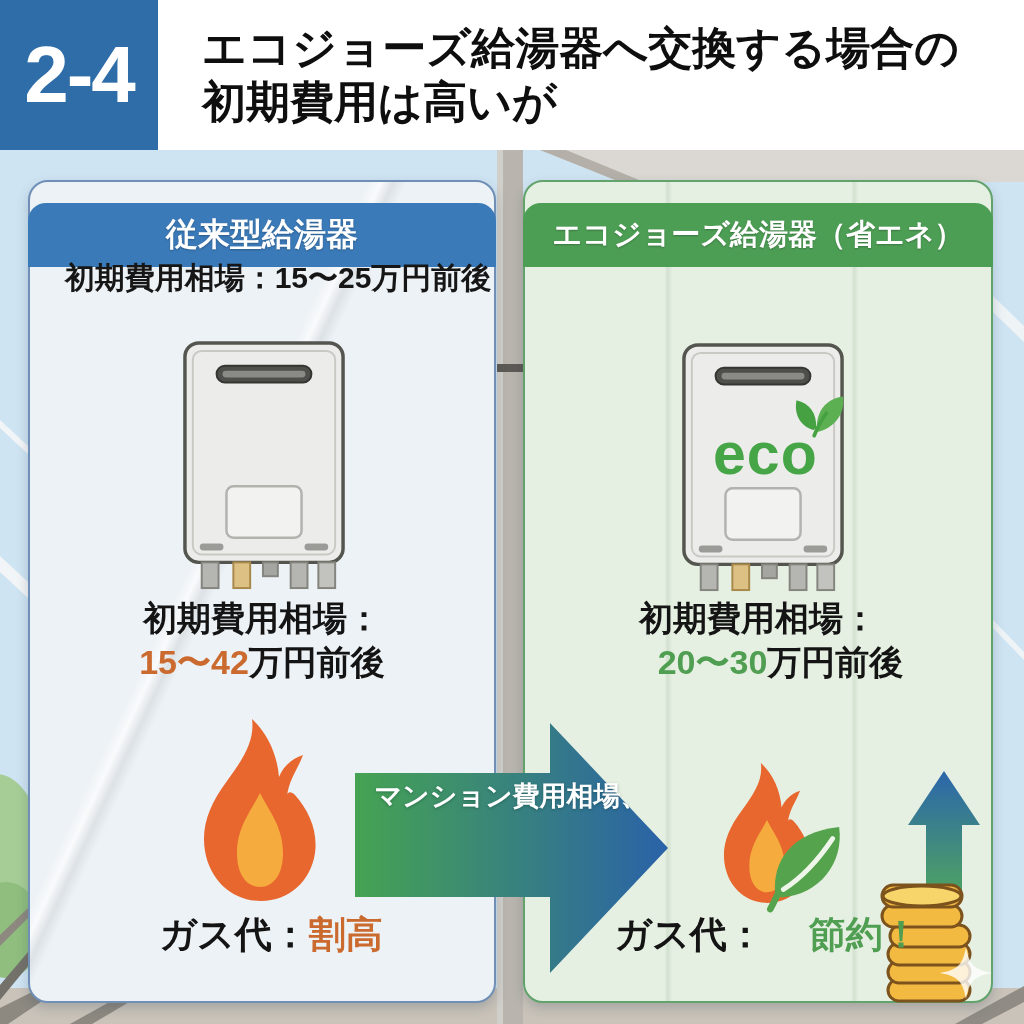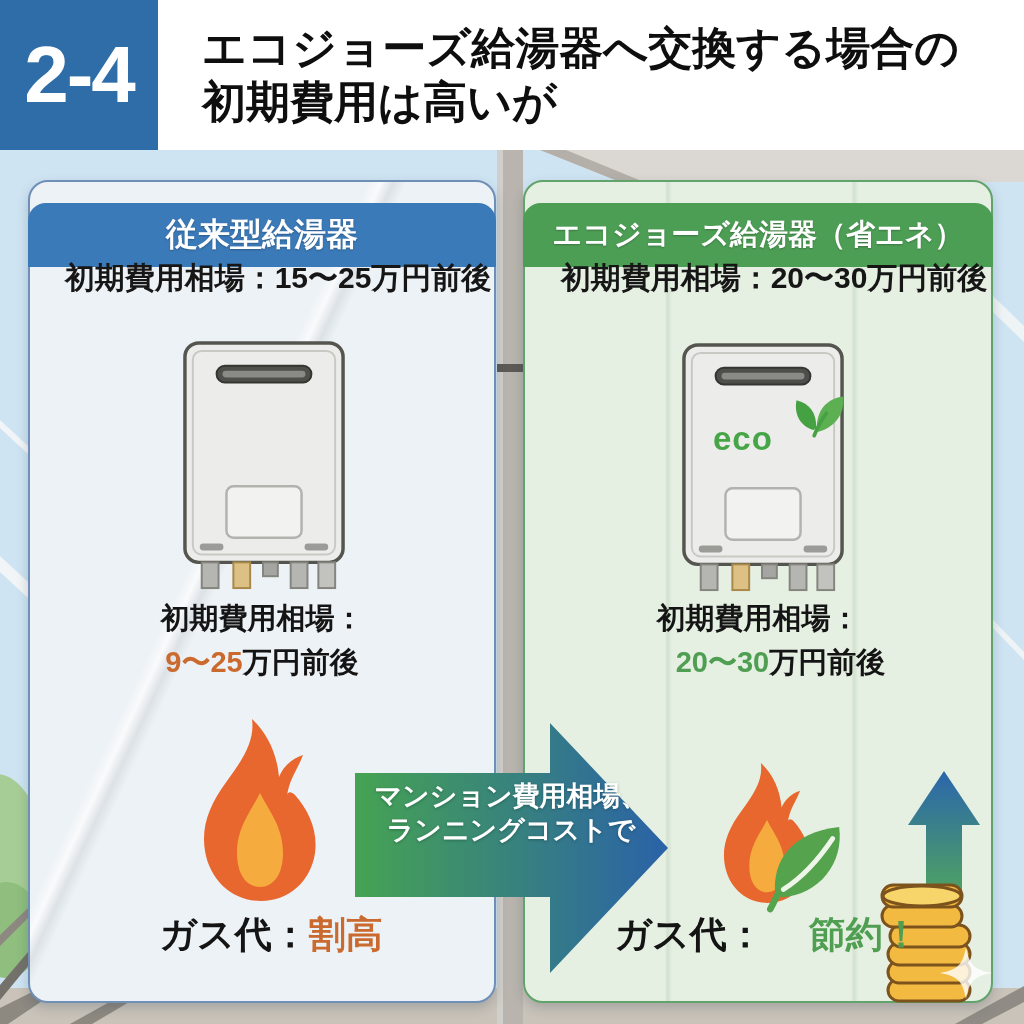--- a/index.html
+++ b/index.html
@@ -20,26 +20,26 @@
      background-image:linear-gradient(115deg,rgba(255,255,255,0) 40%,rgba(255,255,255,.65) 41.5%,rgba(205,210,215,.5) 43%,rgba(255,255,255,0) 44.5%);}
   .panel-right{left:523px;width:470px;border:2px solid #62a36c;background-color:#e5f0e2;
      background-image:linear-gradient(90deg,transparent 30%,rgba(195,212,192,.55) 30.6%,transparent 31.6%,transparent 70%,rgba(195,212,192,.55) 70.6%,transparent 71.6%);}
   .panel-header{left:-2px;top:-2px;height:64px;border-radius:18px 18px 0 0;
         display:flex;align-items:center;justify-content:center;color:#fff;font-weight:700;
         text-shadow:0 1px 2px rgba(0,0,0,.25);margin-top:23px;}
   .ph-blue{width:468px;background:#3b7ab8;font-size:32px;}
   .ph-green{width:470px;background:#4d9e55;font-size:29px;}
   .cost-top{left:16px;top:76px;width:100%;text-align:center;font-size:30px;font-weight:700;color:#161616;}
   .cost-mid{left:0;top:414px;width:100%;text-align:center;font-weight:800;color:#141414;
-            font-size:29px;line-height:44px;}
+            font-size:34px;line-height:44px;}
   .gas-line{left:9px;top:728px;width:100%;text-align:center;font-size:37px;font-weight:800;color:#141414;}
   .hl-orange{color:#cb6a2e;}
   .hl-green{color:#4f9e52;margin-left:45px;}
   
-  .eco-word{font-size:33px;font-weight:700;color:#46a546;letter-spacing:1px;}
+  .eco-word{font-size:59px;font-weight:700;color:#46a546;letter-spacing:1px;}
   
   .arrow-note{left:368px;top:779px;width:286px;text-align:center;color:#fff;
               font-size:27px;line-height:34px;font-weight:700;text-shadow:0 1px 3px rgba(0,40,30,.35);}
 </style>
 </head>
 <body>
 
 <div class="canvas">
 
   <svg class="abs" style="left:0;top:0;" width="1024" height="1024" viewBox="0 0 1024 1024">
@@ -89,37 +89,36 @@
       <rect x="126" y="206" width="24" height="7" rx="3.5" fill="#9b9b97"></rect>
       <rect x="22" y="225" width="17" height="26" fill="#b5b5b1" stroke="#85857f" stroke-width="2"></rect>
       <rect x="54" y="225" width="17" height="26" fill="#dcc084" stroke="#a8894a" stroke-width="2"></rect>
       <rect x="84" y="225" width="15" height="14" fill="#a5a5a1" stroke="#85857f" stroke-width="2"></rect>
       <rect x="112" y="225" width="17" height="26" fill="#b5b5b1" stroke="#85857f" stroke-width="2"></rect>
       <rect x="140" y="225" width="17" height="26" fill="#c2c2be" stroke="#85857f" stroke-width="2"></rect>
     </svg>
 
     <div class="abs cost-mid">
       <div>初期費用相場：</div>
-      <div><span class="hl-orange">9〜25</span><span>万円前後</span></div>
+      <div><span class="hl-orange">15〜42</span><span>万円前後</span></div>
     </div>
 
     <svg class="abs" style="left:165px;top:532px;" width="130" height="192" viewBox="0 0 130 190">
       <path d="M57,4 C60,26 48,44 32,66 C14,90 6,112 10,136 C15,166 38,186 66,186
                C94,186 116,166 120,138 C123,116 114,96 100,80 C96,76 92,76 92,82
                C94,64 102,56 108,40 C96,44 88,52 84,62 C82,38 72,18 57,4 Z" fill="#e8672e"></path>
       <path d="M65,78 C56,96 42,112 42,138 C42,160 52,172 65,172 C78,172 88,160 88,138
                C88,112 74,96 65,78 Z" fill="#f6ab3e"></path>
     </svg>
 
     <div class="abs gas-line"><span>ガス代：</span><span class="hl-orange">割高</span></div>
   </div>
 
   <div class="abs panel panel-right">
     <div class="abs panel-header ph-green">エコジョーズ給湯器（省エネ）</div>
-    <div class="abs cost-top">初期費用相場：20〜30万円前後</div>
 
     <svg class="abs" style="left:154px;top:160px;" width="168" height="255" viewBox="0 0 170 258">
       <rect x="5" y="3" width="160" height="222" rx="14" fill="#ececea" stroke="#55554f" stroke-width="3.5"></rect>
       <rect x="13" y="11" width="144" height="206" rx="9" fill="none" stroke="#c9c9c4" stroke-width="2"></rect>
       <rect x="37" y="26" width="96" height="17" rx="8.5" fill="#4e4e4a" stroke="#353531" stroke-width="2"></rect>
       <rect x="43" y="31" width="84" height="7" rx="3.5" fill="#8a8a86"></rect>
       <rect x="47" y="148" width="76" height="52" rx="7" fill="#f2f2f0" stroke="#b2b2ae" stroke-width="2.5"></rect>
       <rect x="20" y="206" width="24" height="7" rx="3.5" fill="#9b9b97"></rect>
       <rect x="126" y="206" width="24" height="7" rx="3.5" fill="#9b9b97"></rect>
       <rect x="22" y="225" width="17" height="26" fill="#b5b5b1" stroke="#85857f" stroke-width="2"></rect>
@@ -184,16 +183,15 @@
     <defs>
       <linearGradient id="arrowGrad" x1="0" y1="0" x2="1" y2="0">
         <stop offset="0" stop-color="#46a352"></stop>
           <stop offset="1" stop-color="#2a62a8"></stop>
       </linearGradient>
     </defs>
     <polygon points="0,50 195,50 195,0 313,125 195,250 195,174 0,174" fill="url(#arrowGrad)"></polygon>
   </svg>
   <div class="abs arrow-note">
     <div>マンション費用相場、</div>
-    <div>ランニングコストで</div>
   </div>
 
 </div>
 
 </body></html>

